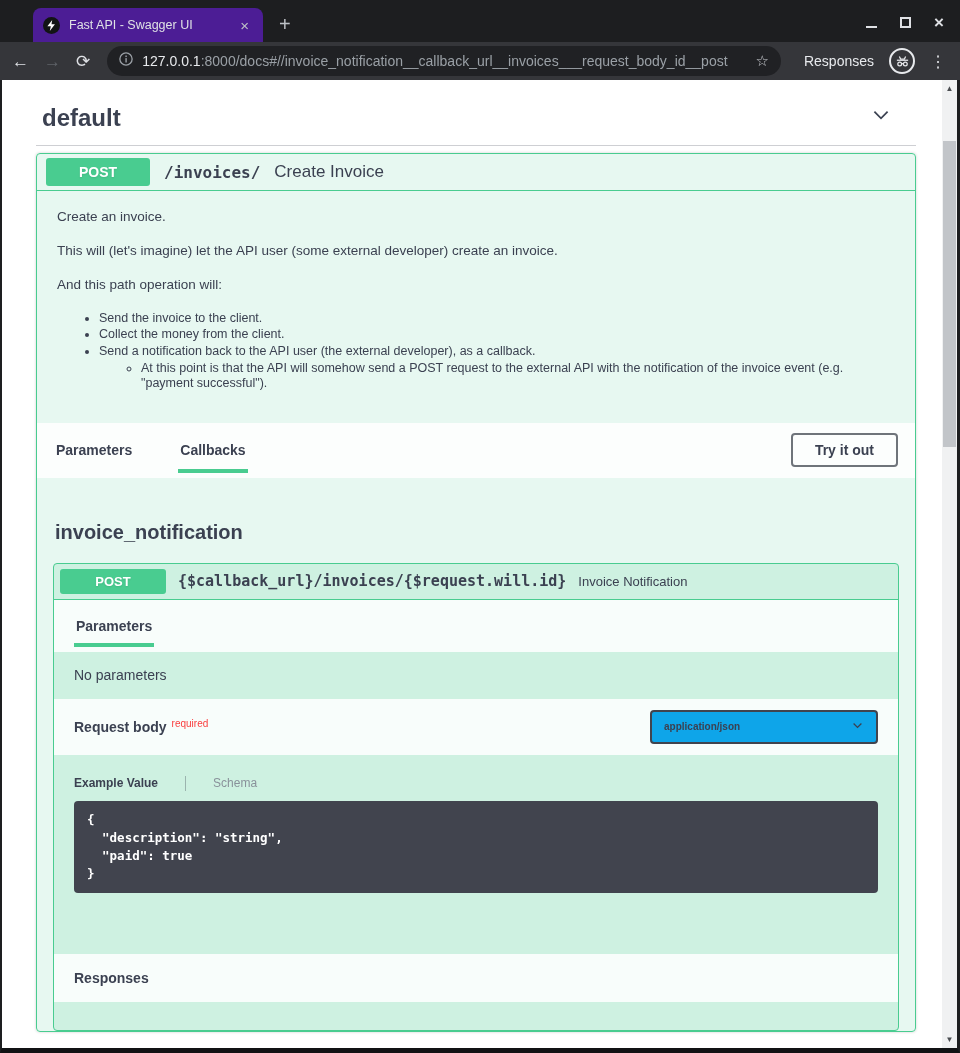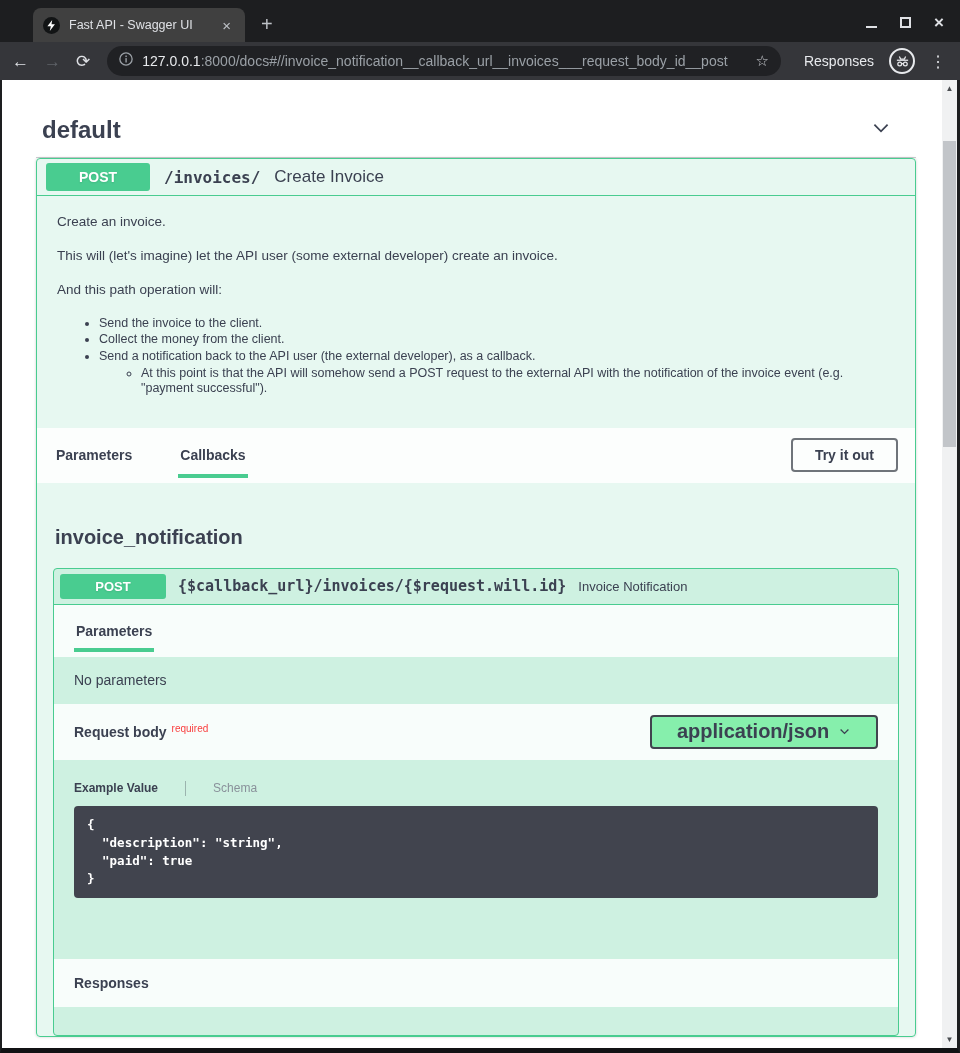--- a/index.html
+++ b/index.html
@@ -3,21 +3,21 @@
 <meta charset="utf-8">
 <style>
   * { box-sizing: border-box; }
   html, body { margin:0; padding:0; width:960px; height:1053px; overflow:hidden;
     font-family:"Liberation Sans", sans-serif; background:#1d1e20; }
 
   .window { width:960px; height:1053px; display:flex; flex-direction:column; background:#1d1e20; }
 
   
   .tabstrip { height:42px; background:#1d1e20; position:relative; display:flex; align-items:flex-end; flex:none; }
-  .tab-chip { margin-left:33px; width:212px; height:34px; background:#404040; border-radius:8px 8px 0 0;
+  .tab-chip { margin-left:33px; width:230px; height:34px; background:#4c1d95; border-radius:8px 8px 0 0;
     display:flex; align-items:center; padding:0 10px; }
   .favicon { width:17px; height:17px; border-radius:50%; background:#121415; display:flex;
     align-items:center; justify-content:center; margin-right:9px; flex:none; }
   .tab-title { color:#dfe1e5; font-size:12.5px; flex:1; white-space:nowrap; overflow:hidden; }
   .tab-close { color:#bdc1c6; font-size:15px; line-height:1; padding:2px 4px; cursor:default; }
   .newtab { color:#bdc1c6; font-size:20px; line-height:1; margin:0 0 8px 16px; }
   .win-controls { position:absolute; right:16px; top:13px; display:flex; gap:23px; align-items:center; height:18px; }
   .wc-min { width:11px; height:2px; background:#dfe1e5; margin-top:9px; }
   .wc-max { width:11px; height:11px; border:2px solid #dfe1e5; }
   .wc-close { color:#dfe1e5; font-size:17px; line-height:11px; font-weight:bold; }
@@ -41,22 +41,22 @@
   .content { flex:1; overflow:hidden; min-width:0; }
   .swagger { padding:0 26px 0 34px; color:#3b4151; }
 
   .scrollbar { width:15px; background:#f0f1f2; position:relative; flex:none; }
   .sb-arrow { position:absolute; left:0; width:100%; text-align:center; font-size:8px; color:#4a4d51; }
   .sb-up { top:4px; }
   .sb-down { bottom:4px; }
   .sb-thumb { position:absolute; left:1px; right:1px; top:61px; height:306px; background:#c2c5c9; }
 
   
-  .section-head { display:flex; justify-content:space-between; align-items:center;
-    padding:36px 6px 13px 6px; border-bottom:1px solid rgba(59,65,81,.25); }
+  .section-head { display:flex; justify-content:space-between; align-items:flex-start;
+    padding:24px 6px 13px 6px; border-bottom:1px solid rgba(59,65,81,.25); margin-bottom:7px; }
   .section-head h1 { margin:0; font-size:24px; font-weight:bold; color:#3b4151; }
   .section-chevron { margin-right:18px; }
 
   .opblock { border:1px solid #49cc90; border-radius:4px; background:rgba(73,204,144,.13);
     box-shadow:0 0 3px rgba(0,0,0,.19); }
   .op-summary { display:flex; align-items:center; gap:14px; padding:4px 9px; border-bottom:1px solid #49cc90; }
   .badge { background:#49cc90; color:#fff; font-weight:bold; font-size:14px; width:104px;
     text-align:center; padding:6px 0; border-radius:3px; text-shadow:0 1px 2px rgba(0,0,0,.1); }
   .op-path { font-family:"DejaVu Sans Mono", monospace; font-weight:bold; font-size:16px; color:#3b4151; }
   .op-sum { font-size:17px; color:#3b4151; }
@@ -85,23 +85,23 @@
   .cb-path { font-family:"DejaVu Sans Mono", monospace; font-weight:bold; font-size:15px; color:#3b4151; }
   .cb-sum { font-size:13px; color:#3b4151; }
 
   .cb-sec-header { background:rgba(255,255,255,.85); padding:0 20px; height:52px; display:flex; align-items:center; }
   .no-params { padding:15px 20px 16px; font-size:14px; }
 
   .req-header { background:rgba(255,255,255,.85); display:flex; align-items:center;
     justify-content:space-between; padding:11px 20px; }
   .req-label { font-weight:bold; font-size:14px; }
   .req-required { color:#f93e3e; font-size:10px; margin-left:5px; position:relative; top:-5px; font-weight:normal; }
-  .media-select { width:228px; height:34px; border:2px solid #41444e; border-radius:4px; background:#86efac;
-    display:flex; align-items:center; justify-content:space-between; padding:0 25px;
-    font-weight:bold; font-size:20px; color:#3b4151; }
+  .media-select { width:228px; height:34px; border:2px solid #41444e; border-radius:4px; background:#0ea5e9;
+    display:flex; align-items:center; justify-content:space-between; padding:0 12px;
+    font-weight:bold; font-size:10px; color:#3b4151; }
 
   .example-sec { padding:21px 20px 61px; }
   .ex-tabs { display:flex; align-items:center; gap:27px; font-size:12px; }
   .ex-active { font-weight:bold; color:#3b4151; }
   .ex-sep { width:1px; height:15px; background:rgba(59,65,81,.35); }
   .ex-schema { color:#89919a; }
   .code { margin-top:10px; background:#41444e; border-radius:4px; padding:10px 13px; color:#ffffff;
     font-family:"DejaVu Sans Mono", monospace; font-size:12.5px; font-weight:bold; line-height:1.45; min-height:78px; }
   .code div { white-space:pre; }
 

